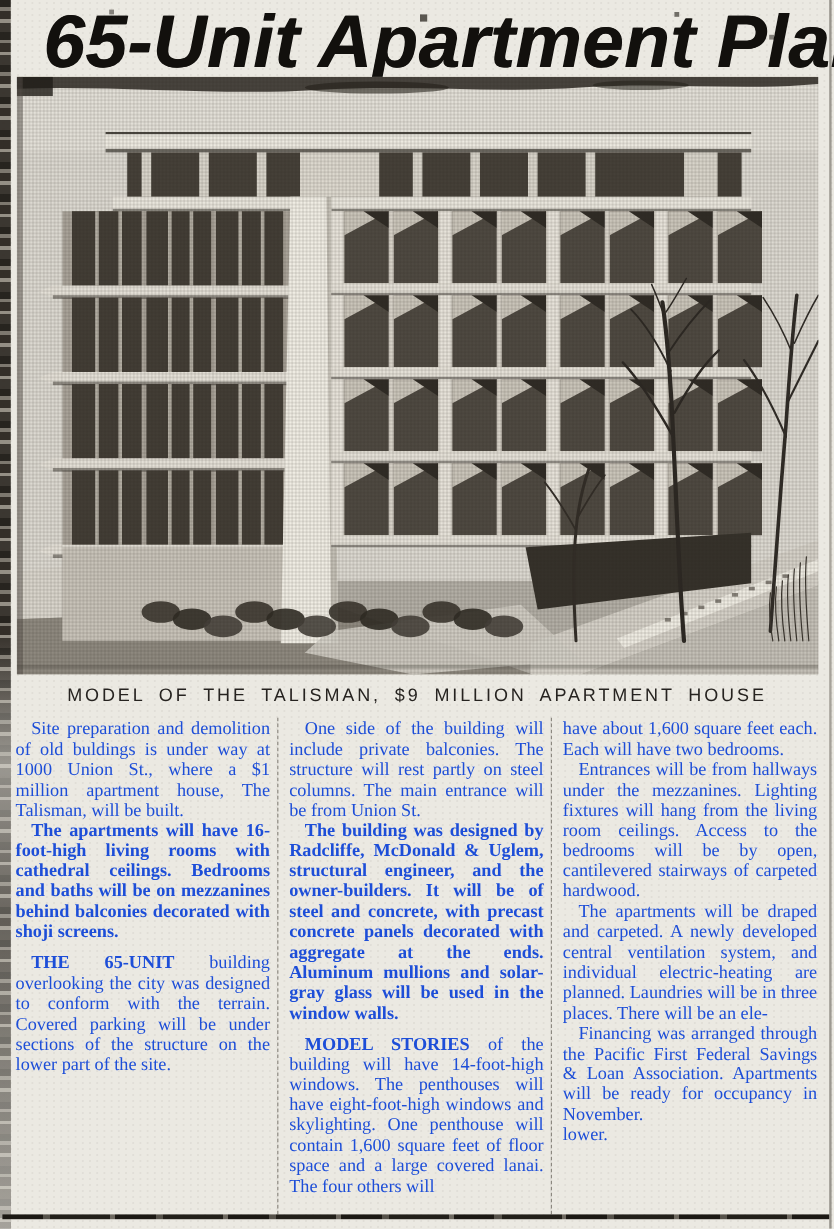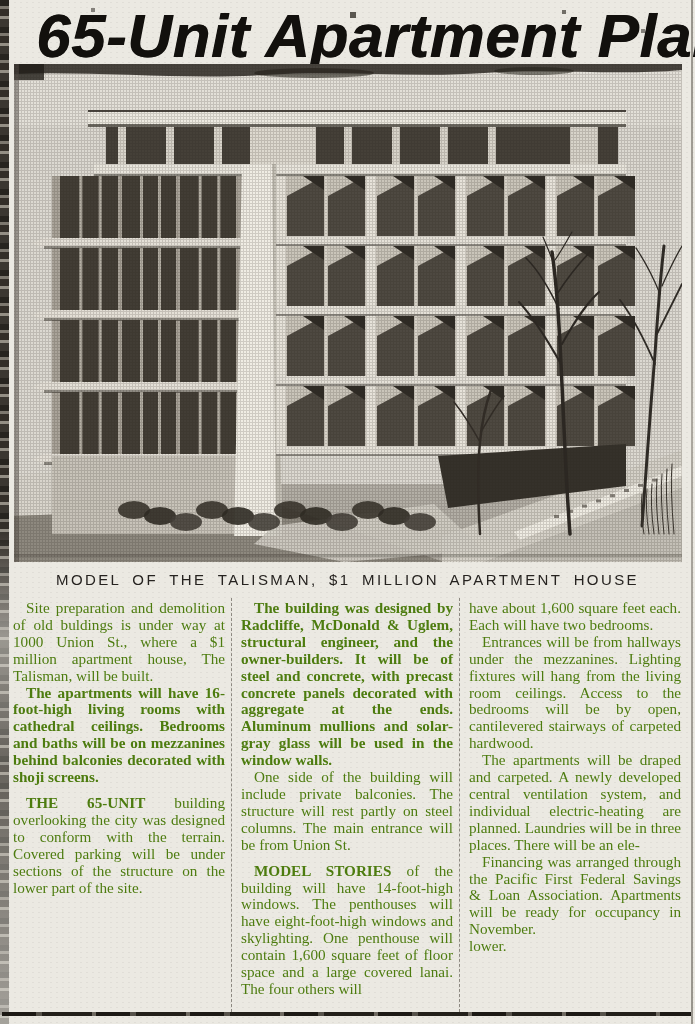--- a/index.html
+++ b/index.html
@@ -47,21 +47,21 @@
     letter-spacing:2.4px;word-spacing:5px;color:#262320;
   }
   .article{
     position:absolute;top:598px;left:4px;right:8px;height:414px;
     display:flex;overflow:hidden;
   }
   .col{flex:1 1 0;padding:2px 6px 0 9px;}
   .col.rule{border-left:1px dashed rgba(62,56,48,.55);}
   .col p{
     margin:0;text-align:justify;
-    font-size:15.2px;line-height:16.9px;color:#4d7c0f;
+    font-size:15.2px;line-height:16.9px;color:#1d4ed8;
   }
   .col p.indent{text-indent:13px;}
   .col p.gap{margin-top:9px;}
   .col p.bold{font-weight:700;}
   .col p b{font-weight:700;}
   .bottom-rule{
     position:absolute;left:2px;right:4px;top:1012px;height:4px;
     background:repeating-linear-gradient(to right,#1c1914 0 34px,#56524a 34px 40px,#23201a 40px 90px,#6e6960 90px 94px);
   }
 </style>
@@ -326,31 +326,31 @@
       <path d="M0,0 L668,0 L668,6 C600,12 540,4 470,9 C400,14 330,6 250,11 C170,16 80,7 0,10 Z" fill="#2b2722" opacity="0.85"></path>
       <ellipse cx="300" cy="9" rx="60" ry="5" fill="#232019" opacity="0.6"></ellipse>
       <ellipse cx="520" cy="7" rx="40" ry="4" fill="#232019" opacity="0.55"></ellipse>
       <rect x="0" y="0" width="30" height="16" fill="#1e1b16" opacity="0.8"></rect>
       <rect x="0" y="0" width="5" height="498" fill="#55504a" opacity="0.5"></rect>
       <rect x="0" y="490" width="668" height="3" fill="#4a463f" opacity="0.3"></rect>
     </svg>
   <div class="halftone"></div>
 </figure>
 
-<div class="caption">MODEL OF THE TALISMAN, $1 MILLION APARTMENT HOUSE</div>
+<div class="caption">MODEL OF THE TALISMAN, $9 MILLION APARTMENT HOUSE</div>
 
 <div class="article">
   <div class="col">
       <p class="indent">Site preparation and demolition of old buldings is under way at 1000 Union St., where a $1 million apartment house, The Talisman, will be built.</p>
       <p class="indent bold">The apartments will have 16-foot-high living rooms with cathedral ceilings. Bedrooms and baths will be on mezzanines behind balconies decorated with shoji screens.</p>
       <p class="indent gap"><b>THE 65-UNIT</b> building overlooking the city was designed to conform with the terrain. Covered parking will be under sections of the structure on the lower part of the site.</p>
     </div>
   <div class="col rule">
+      <p class="indent">One side of the building will include private balconies. The structure will rest partly on steel columns. The main entrance will be from Union St.</p>
       <p class="indent bold">The building was designed by Radcliffe, McDonald &amp; Uglem, structural engineer, and the owner-builders. It will be of steel and concrete, with precast concrete panels decorated with aggregate at the ends. Aluminum mullions and solar-gray glass will be used in the window walls.</p>
-      <p class="indent">One side of the building will include private balconies. The structure will rest partly on steel columns. The main entrance will be from Union St.</p>
       <p class="indent gap"><b>MODEL STORIES</b> of the building will have 14-foot-high windows. The penthouses will have eight-foot-high windows and skylighting. One penthouse will contain 1,600 square feet of floor space and a large covered lanai. The four others will</p>
     </div>
   <div class="col rule">
       <p>have about 1,600 square feet each. Each will have two bedrooms.</p>
       <p class="indent">Entrances will be from hallways under the mezzanines. Lighting fixtures will hang from the living room ceilings. Access to the bedrooms will be by open, cantilevered stairways of carpeted hardwood.</p>
       <p class="indent">The apartments will be draped and carpeted. A newly developed central ventilation system, and individual electric-heating are planned. Laundries will be in three places. There will be an ele-</p>
       <p class="indent">Financing was arranged through the Pacific First Federal Savings &amp; Loan Association. Apartments will be ready for occupancy in November.</p>
       <p>lower.</p>
     </div>
 </div>

